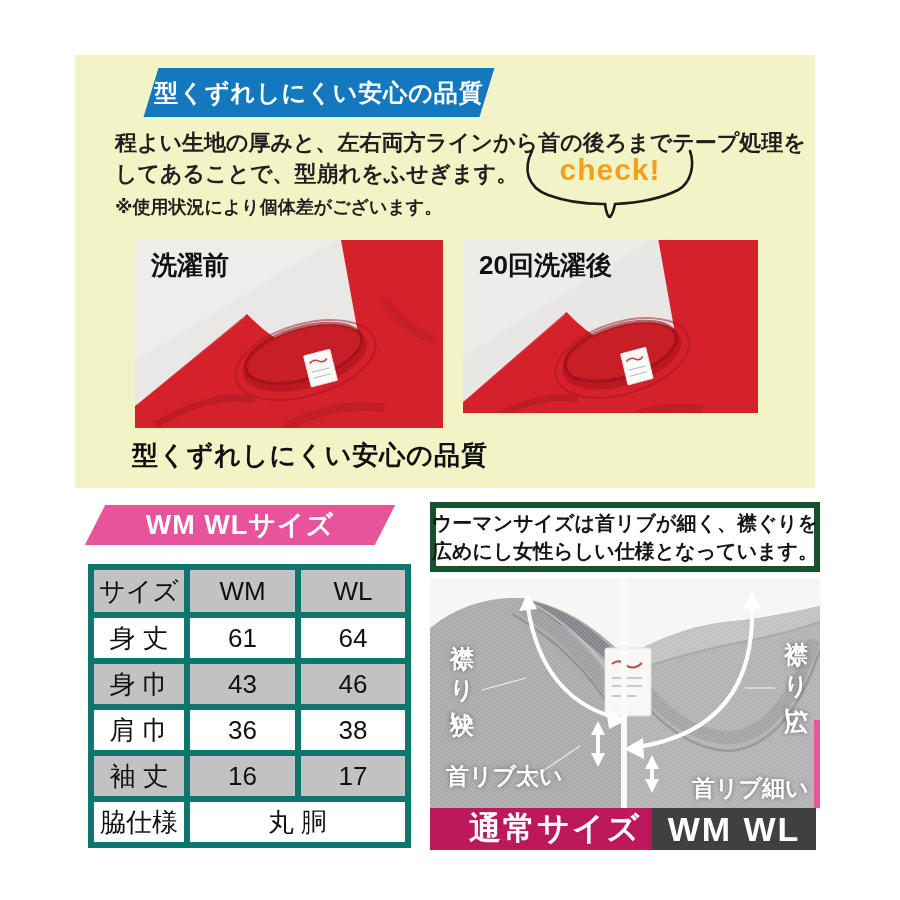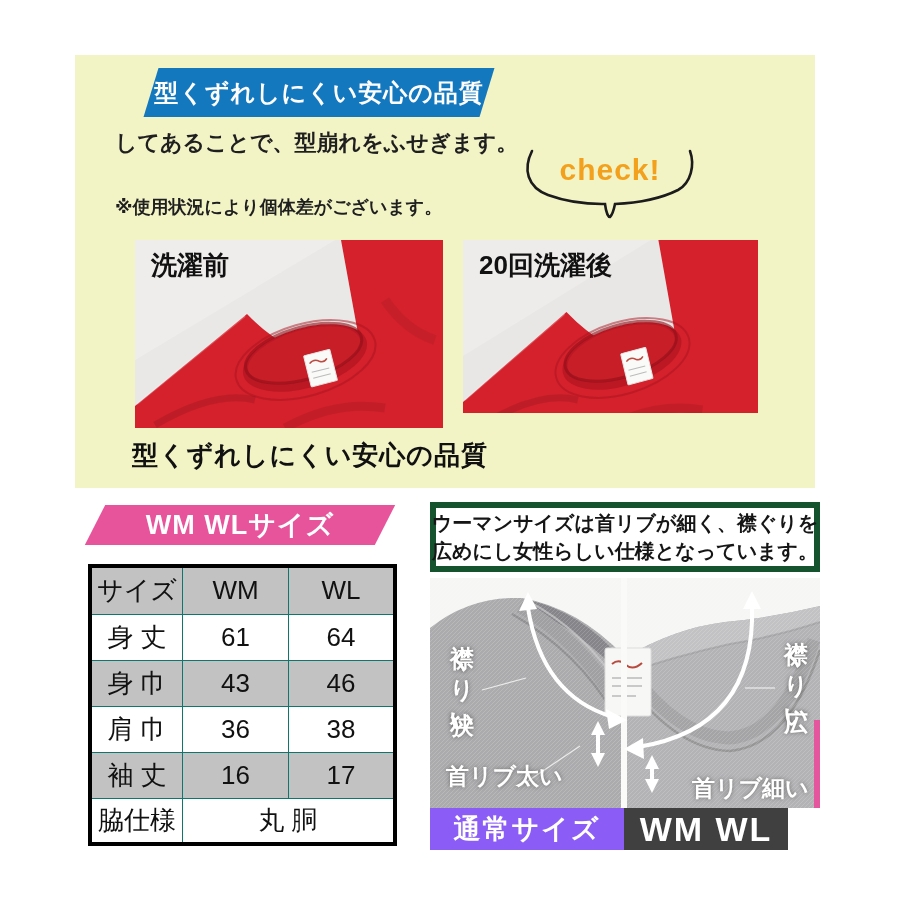--- a/index.html
+++ b/index.html
@@ -31,21 +31,21 @@
 
   
   .size-banner-shape{left:95px;top:505px;width:290px;height:40px;background:#E8549B;
                      transform:skewX(-27deg);}
   .size-banner-text{left:95px;top:505px;width:290px;height:40px;display:flex;
                     align-items:center;justify-content:center;color:#fff;
                     font-size:27px;font-weight:bold;letter-spacing:1px;white-space:nowrap;}
 
   
   #size-table{left:88px;top:564px;border-collapse:collapse;background:#fff;}
-  #size-table td,#size-table th{border:1px solid #0f766e;text-align:center;
+  #size-table td,#size-table th{border:6px solid #0f766e;text-align:center;
       font-size:26px;font-weight:normal;color:#111;padding:0;}
   #size-table{border:4px solid #000;}
   #size-table .c1{width:90px;}
   #size-table .c2{width:105px;}
   #size-table .c3{width:104px;}
   #size-table tr{height:46px;}
   #size-table tr.hdr{height:48px;}
   #size-table tr.gray td{background:#C2C2C2;}
 
   
@@ -60,35 +60,36 @@
   .v-label{position:absolute;writing-mode:vertical-rl;text-orientation:upright;
            color:#fff;font-size:24px;font-weight:bold;letter-spacing:4px;
            text-shadow:0 0 4px rgba(60,60,60,.6);}
   .v-left{left:16px;top:48px;}
   .v-right{right:8px;top:44px;}
   .rib-label{position:absolute;color:#fff;font-size:23px;font-weight:bold;
              text-shadow:0 0 4px rgba(60,60,60,.6);white-space:nowrap;}
   .rib-left{left:16px;top:183px;}
   .rib-right{left:262px;top:195px;}
   .banner-row{position:absolute;left:0;top:230px;width:390px;height:42px;display:flex;}
-  .b-blue{width:194px;background:#8b5cf6;display:flex;align-items:center;
-          justify-content:center;color:#fff;font-size:27px;font-weight:bold;letter-spacing:2px;}
+  .b-blue{width:194px;background:#be185d;display:flex;align-items:center;
+          justify-content:center;color:#fff;font-size:32px;font-weight:bold;letter-spacing:2px;padding-left:28px;}
   .b-pink{width:164px;background:#404040;display:flex;align-items:center;
           justify-content:center;color:#fff;font-size:34px;font-weight:bold;letter-spacing:2px;}
   .pink-sliver{position:absolute;right:0;top:142px;width:6px;height:88px;background:#E4579E;}
 </style>
 </head>
 <body>
 
 <div class="abs" id="quality-panel">
 
   <div class="abs q-banner-shape"></div>
   <div class="abs q-banner-text">型くずれしにくい安心の品質</div>
 
   <div class="abs q-body">
+    <div>程よい生地の厚みと、左右両方ラインから首の後ろまでテープ処理を</div>
     <div>してあることで、型崩れをふせぎます。</div>
   </div>
 
   <div class="abs q-note">※使用状況により個体差がございます。</div>
 
   <div class="abs q-check">
     <svg class="q-check-svg" viewBox="0 0 180 78">
       <path d="M12,6 C3,24 7,42 28,50 C50,58 68,59 82,59 L85,59 C86,67 88,72 90,72 C92,70 94,64 95,59 C118,58 142,53 158,45 C171,38 175,20 170,6" fill="none" stroke="#1c1c1c" stroke-width="2.6" stroke-linecap="round"></path>
     </svg>
     <div class="q-check-text">check!</div>

